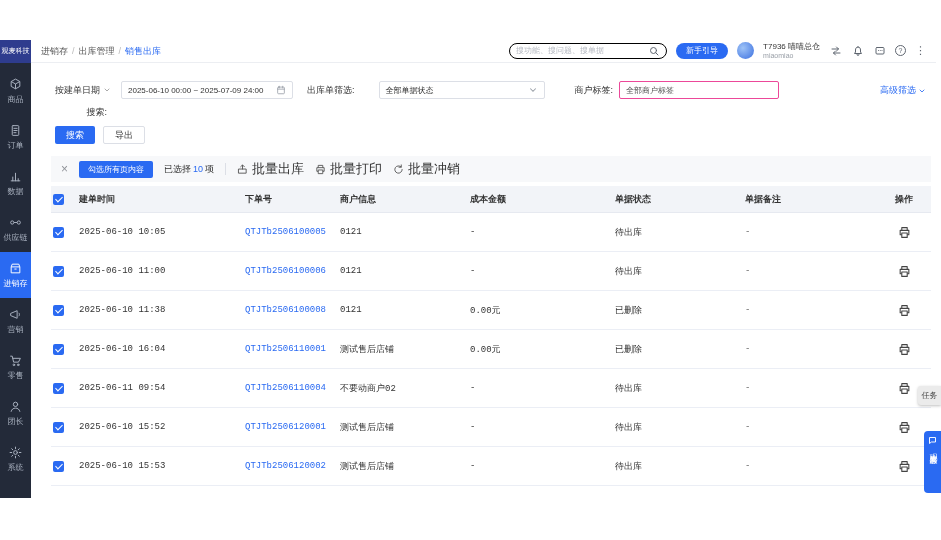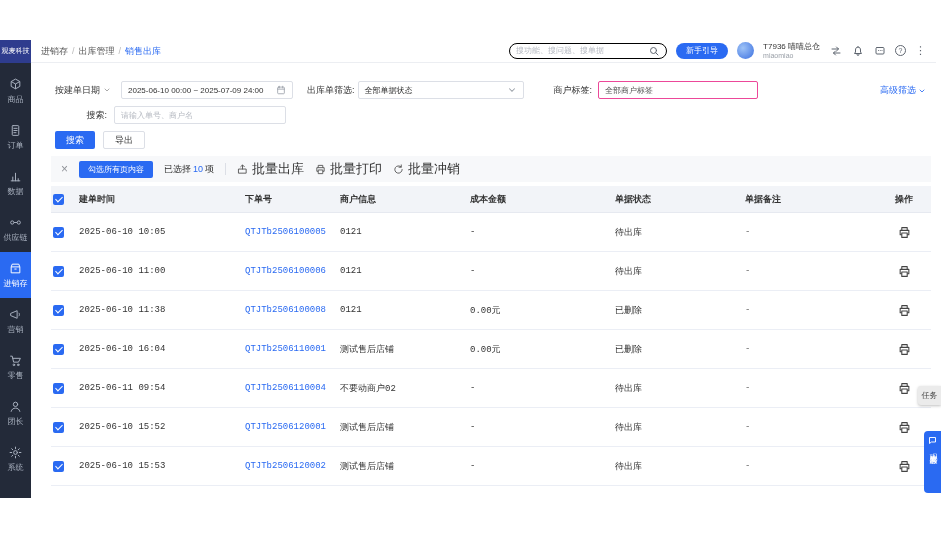--- a/index.html
+++ b/index.html
@@ -45,21 +45,21 @@
   .filter-panel { position:absolute; left:31px; top:63px; width:905px; padding:18px 10px 0 24px; background:#fff; }
   .f-row { display:flex; align-items:center; margin-bottom:7px; position:relative; }
   .f-label { font-size:9px; color:#333; white-space:nowrap; }
   .date-type { display:flex; align-items:center; gap:3px; width:66px; font-size:9px; cursor:pointer; }
   .chev { width:8px; height:8px; color:#999; flex:none; }
   .adv-link .chev { color:#2a6af2; }
   .inp { height:18px; border:1px solid #dcdfe6; border-radius:2px; font-size:8px; color:#333; display:flex;
          align-items:center; padding:0 6px; background:#fff; }
   .inp svg { width:10px; height:10px; color:#9aa0a8; flex:none; }
   .date-inp { width:172px; justify-content:space-between; cursor:pointer; }
-  .sel { width:166px; justify-content:space-between; margin-left:3px; cursor:pointer; }
+  .sel { width:166px; justify-content:space-between; margin-left:24px; cursor:pointer; }
   .tag-inp { width:160px; margin-left:6px; font-size:8px; color:#555; font-family:inherit; outline:none;
              border:1px solid #ec4899; border-radius:2px; height:18px; padding:0 6px; }
   .ml14 { margin-left:14px; } .ml30 { margin-left:30px; }
   .adv-link { position:absolute; right:0; top:3px; color:#2a6af2; font-size:9px; display:flex; gap:2px;
               align-items:center; cursor:pointer; text-decoration:none; }
   .search-label { width:59px; text-align:right; padding-right:7px; }
   .search-inp { width:172px; height:18px; border:1px solid #dcdfe6; border-radius:2px; font-size:8px;
                 padding:0 6px; outline:none; font-family:inherit; color:#333; }
   .search-inp::placeholder { color:#b6bac2; }
   .btn-primary { height:18px; padding:0 11px; background:#2a6af2; color:#fff; border:none; border-radius:2px;
@@ -263,21 +263,20 @@
       <input class="tag-inp" type="text" value="全部商户标签" style="">
       <a class="adv-link">
         <span>高级筛选</span>
         <svg class="chev" viewBox="0 0 24 24" fill="none" stroke="currentColor" stroke-width="2.5" stroke-linecap="round">
             <path d="M6 9l6 6 6-6"></path>
           </svg>
       </a>
     </div>
     <div class="f-row">
       <span class="f-label search-label">搜索:</span>
-      <input class="search-inp" type="text" placeholder="请输入单号、商户名" style="">
     </div>
     <div class="f-row">
       <button class="btn-primary">
         <span>搜索</span>
       </button>
       <button class="btn-plain">
         <span>导出</span>
       </button>
     </div>
   </div>

